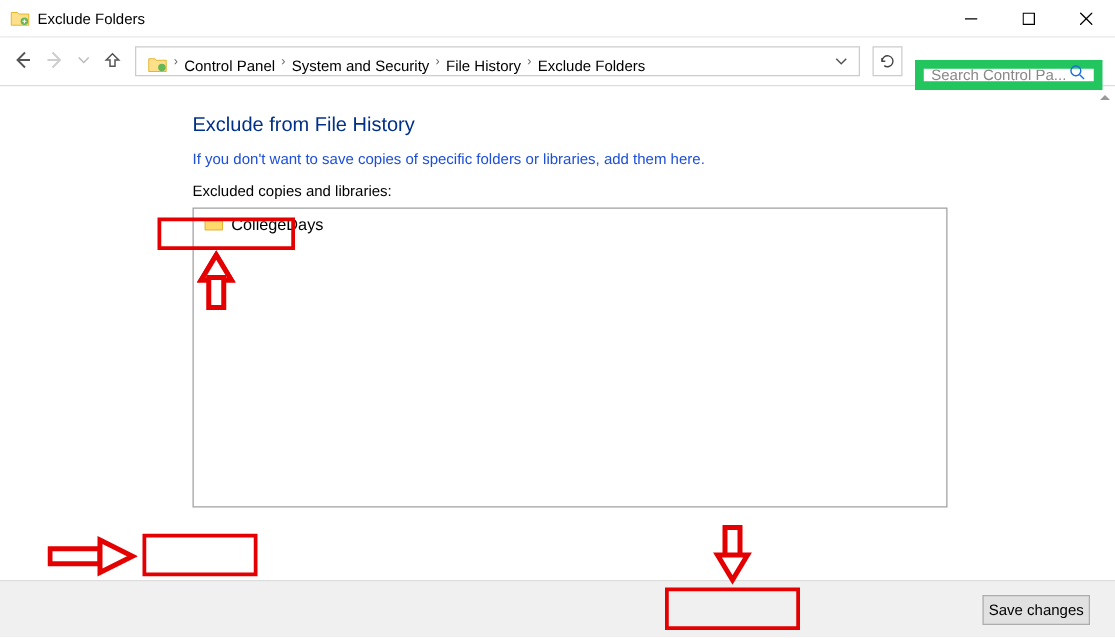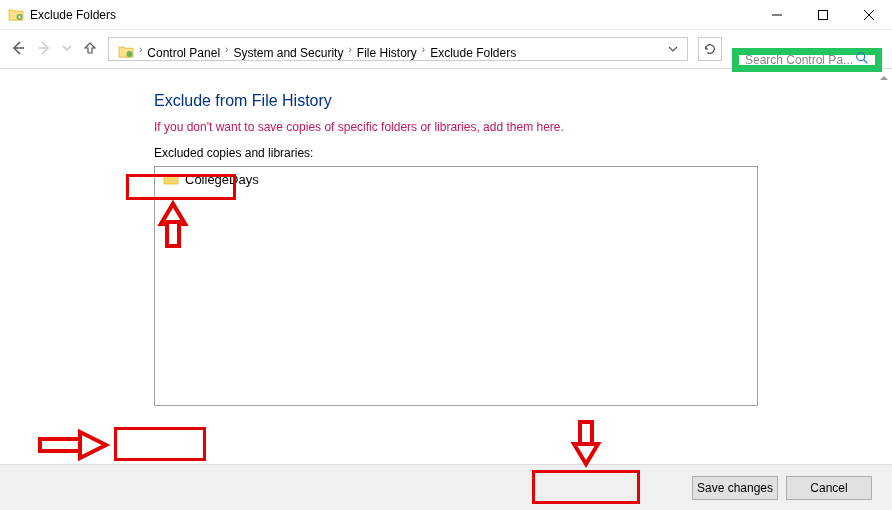--- a/index.html
+++ b/index.html
@@ -31,21 +31,21 @@
     .searchbox { width: 150px; height: 24px; border: 7px solid #22c55e; display:flex; align-items:center; padding: 0 6px; color:#777; margin-left:auto;margin-top:21px;}
     .searchbox input { border:none; outline:none; font-size:12px; width: 110px; color:#000; background:transparent;}
     .searchbox input::placeholder { color: #888; }
     .searchbox .sicon { margin-left:auto; color:#1a6fd6; }
     
     .div { height:1px; background:#ddd; margin: 0;}
     
     .content { position: absolute; top: 70px; left: 0; right: 0; bottom: 46px; overflow:hidden; }
     .inner { position:absolute; left:118px; top: 22px; right: 28px; padding-left: 36px; }
     .h1 { color: #003087; font-size: 16px; margin-bottom: 10px; }
-    .desc { font-size: 12px; color:#be185d; margin-bottom: 12px; }
+    .desc { font-size: 12px; color:#1d4ed8; margin-bottom: 12px; }
     .labelline { font-size:12px; margin-bottom:6px; }
     .listbox { width: 604px; height: 240px; border: 1px solid #a0a0a0; background:#fff; }
     .listitem { display:flex; align-items:center; gap:6px; padding: 4px 8px; font-size:13px; }
     .listitem .ficon { width:16px; height:16px;}
     .btnrow { display:flex; gap:6px; margin-top: 12px; }
     .btn { min-width: 80px; height: 24px; background:#e1e1e1; border:1px solid #adadad; font-size:12px; padding:0 16px; display:flex; align-items:center; justify-content:center; cursor:default;}
     .btn.focused { border:1px solid #0078d7; box-shadow: inset 0 0 0 1px #0078d7; background:#e5f1fb;}
     .btn.disabled { color:#a0a0a0; }
     
     .footer { position:absolute; bottom:0; left:0; right:0; height:46px; border-top:1px solid #ddd; background:#f0f0f0; display:flex; align-items:center; justify-content:flex-end; padding:0 20px; gap:8px;}
@@ -187,23 +187,20 @@
         <span>CollegeDays</span>
       </div>
     </div>
   </div>
 </div>
 
 <div class="footer">
   <div class="footbtn">
       <span>Save changes</span>
     </div>
-  <div class="footbtn">
-      <span>Cancel</span>
-    </div>
 </div>
 
 <div class="annot-box" style="left:126px; top:174px; width:110px; height:26px;"></div>
 <div class="annot-box" style="left:114px; top:427px; width:92px; height:34px;"></div>
 <div class="annot-box" style="left:532px; top:470px; width:108px; height:34px;"></div>
 
 <div class="annot-arrow" style="left:153px; top:200px;">
   <svg width="40" height="48">
       <path d="M20 46 V16 M8 24 L20 4 L32 24 Z" fill="none" stroke="#e40000" stroke-width="4"></path>
       <path d="M8 24 L20 4 L32 24 Z" fill="#fff" stroke="#e40000" stroke-width="4"></path>

